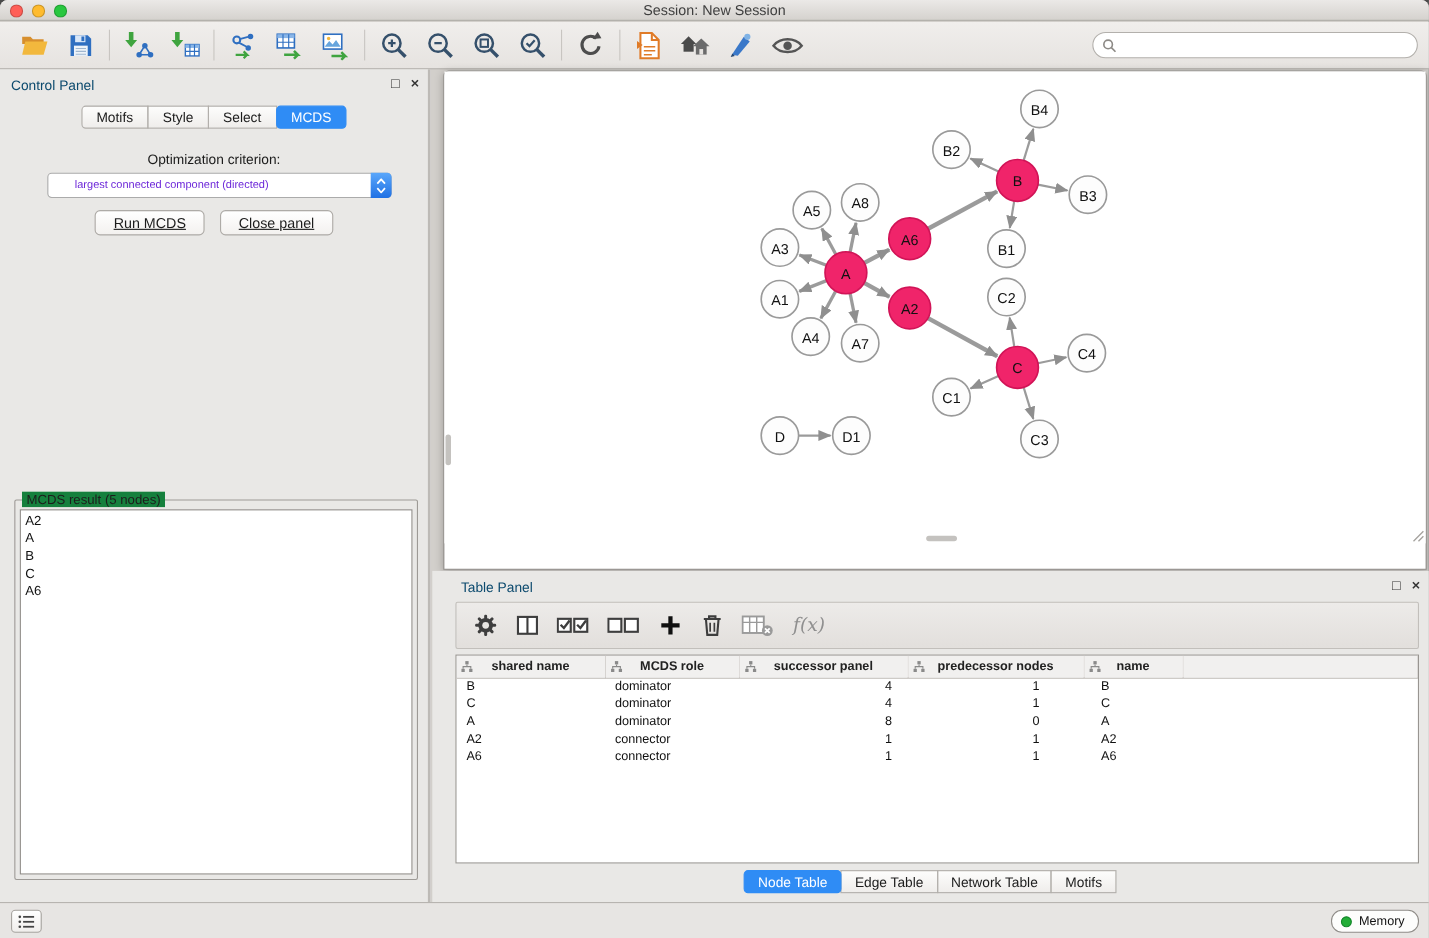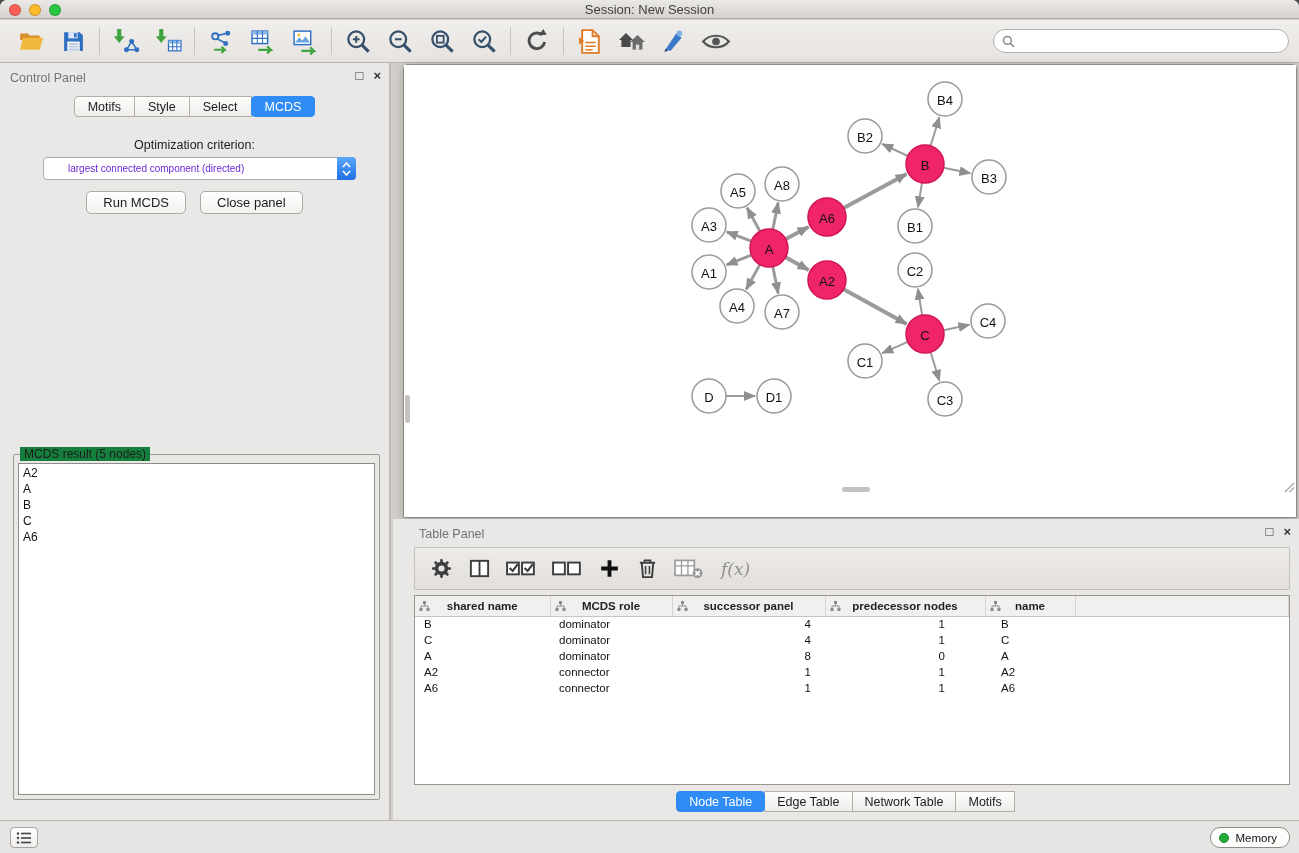--- a/index.html
+++ b/index.html
@@ -46,21 +46,21 @@
     border:none; outline:none; flex:1; font-size:12px; background:transparent;
     font-family:"Liberation Sans",sans-serif;
   }
 
   
   .control-panel {
     position:absolute; left:0; top:63px; width:391px; bottom:33px;
     background:#e9e8e6; border-right:2px solid #bdbab6;
   }
   .panel-header { position:relative; height:26px; }
-  .panel-title { position:absolute; left:10px; top:8px; font-size:12.5px; color:#737373; }
+  .panel-title { position:absolute; left:10px; top:8px; font-size:12.5px; color:#0c4a6e; }
   .panel-icons { position:absolute; right:8px; top:6px; display:flex; gap:10px; }
   .panel-icon { font-size:13px; font-weight:bold; color:#333; line-height:14px; cursor:default; }
   .cp-tabs { position:absolute; left:0; top:33px; width:100%; display:flex; justify-content:center; }
   .cp-tab {
     height:21px; padding:0 13px; display:flex; align-items:center;
     font-size:12.5px; color:#1c1c1c;
     background:linear-gradient(#fdfdfc,#efedeb);
     border:1px solid #b2afab; margin-left:-1px; position:relative;
   }
   .cp-tab:first-child { margin-left:0; border-radius:4px 0 0 4px; }
@@ -77,21 +77,21 @@
   .select-cap {
     width:19px; height:23px; margin:-1px -1px -1px 0;
     background:linear-gradient(#5aa7fb,#2071e4);
     border-radius:0 4px 4px 0;
     display:flex; flex-direction:column; align-items:center; justify-content:center; gap:2px;
   }
   .btn-row { position:absolute; top:128px; width:100%; display:flex; justify-content:center; gap:14px; }
   .push-btn {
     height:23px; padding:0 16px; background:linear-gradient(#ffffff,#f3f1ef);
     border:1px solid #aeaba7; border-radius:5px;
-    font-size:13px; color:#1c1c1c; display:flex; align-items:center;
+    font-size:13px; color:#1c1c1c; display:flex; align-items:center;text-decoration:underline;
   }
   .result-box {
     position:absolute; left:13px; right:9px; top:391px; height:346px;
     border:1px solid #9d9a96; border-radius:2px; padding:8px 4px 4px 4px;
   }
   .result-legend {
     position:absolute; left:6px; top:-8px; background:#15803d; padding:0 4px;
     font-size:12px; color:#1c1c1c;
   }
   .result-list {

